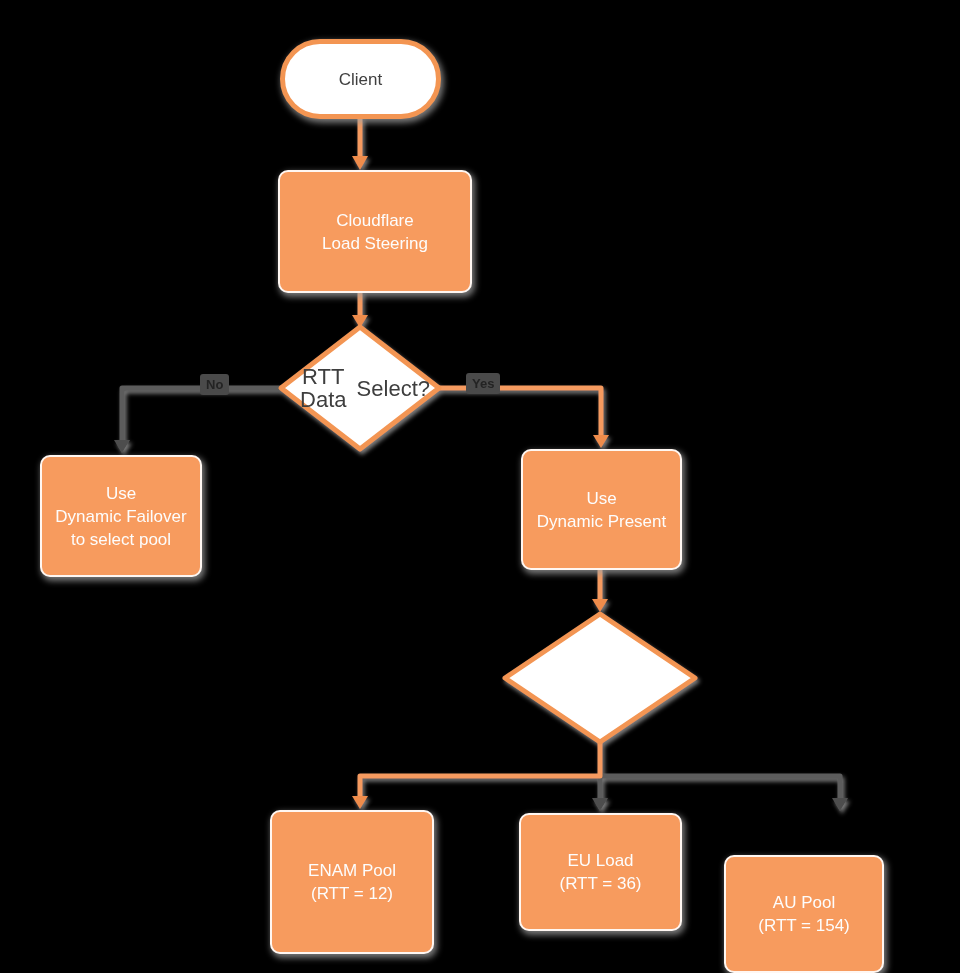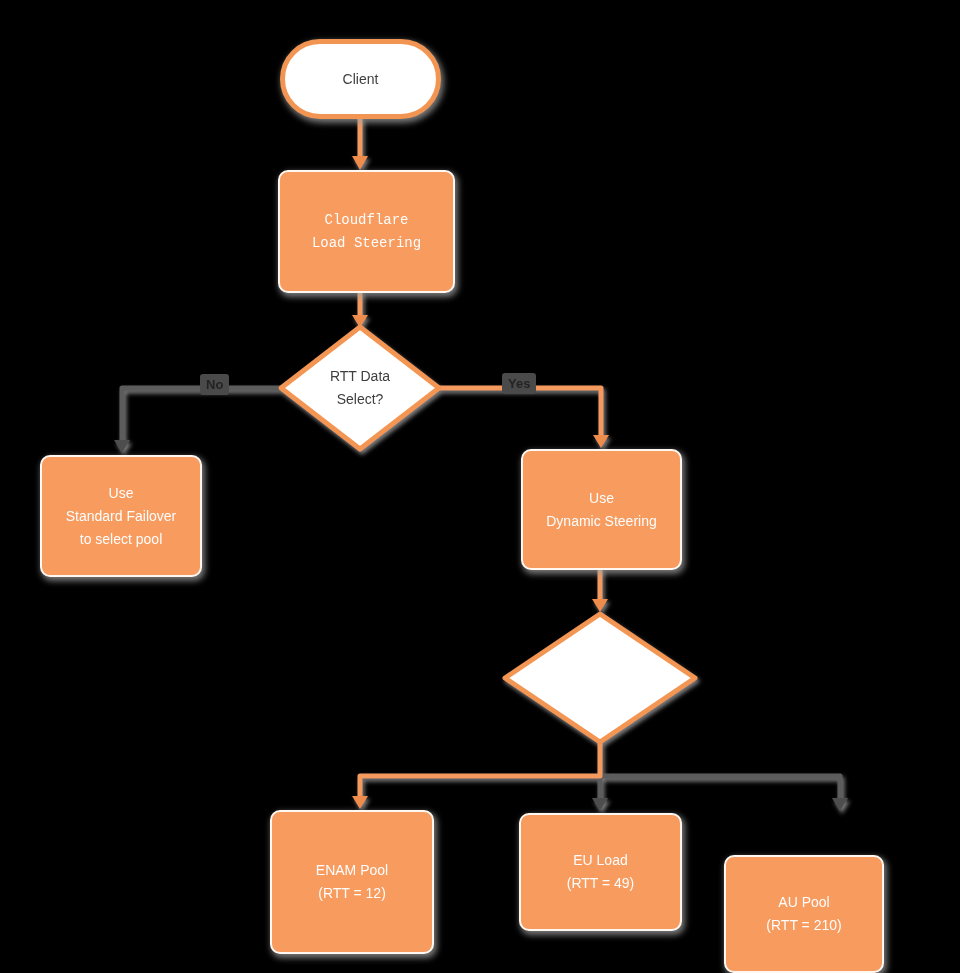--- a/index.html
+++ b/index.html
@@ -10,32 +10,32 @@
   .edges{position:absolute;left:0;top:0;width:960px;height:973px;}
   .edge{fill:none;stroke-width:5;stroke-linejoin:round;}
   .edge.orange{stroke:#F59A5E;}
   .edge.gray{stroke:#5B5B5B;}
   .ah-orange{fill:#EF8C4B;}
   .ah-gray{fill:#4E4E4E;}
   .diamond{fill:#FFFFFF;stroke:#F39552;stroke-width:5;stroke-linejoin:round;}
   .node{
     position:absolute;display:flex;flex-direction:column;align-items:center;
     justify-content:center;box-sizing:border-box;
-    font-size:14px;line-height:23px;
+    font-size:17px;line-height:23px;
   }
   .rect-node{
     background:#F79B5E;color:#FDFDFD;border:2px solid rgba(255,255,255,0.92);
     border-radius:10px;box-shadow:2px 3px 6px 1px rgba(160,160,160,0.75);
   }
   .stadium{
     background:#FFFFFF;color:#3F3F3F;border:5px solid #F39552;border-radius:44px;
     box-shadow:2px 3px 6px 1px rgba(160,160,160,0.75);
   }
-  .diamond-label{position:absolute;display:flex;flex-direction:column;align-items:center;
-    justify-content:center;text-align:center;color:#3E3E3E;font-size:14px;line-height:23px;}
+  .diamond-label{position:absolute;display:flex;flex-direction:row;align-items:center;
+    justify-content:center;text-align:center;color:#3E3E3E;font-size:22px;line-height:23px;}
   .chip{
     position:absolute;background:#4A4A4A;color:#232323;font-size:13px;line-height:15px;
     padding:3px 6px;border-radius:3px;font-weight:bold;
   }
   .bold{font-weight:normal;}
   .node span{display:block;}
   .inline-line{display:block;}
   .inline-line span{display:inline;}
 </style>
 </head>
@@ -78,57 +78,57 @@
 
       <polygon class="diamond" points="360,327 439,388 360,449 281,388"></polygon>
       <polygon class="diamond" points="600,614 695,678 600,742 505,678"></polygon>
     </g>
   </svg>
 
   <div class="node stadium" style="left:280px;top:39px;width:161px;height:80px;">
     <span>Client</span>
   </div>
 
-  <div class="node rect-node" style="left:278px;top:170px;width:177px;height:123px;font-family:Liberation Mono, monospace;">
+  <div class="node rect-node" style="left:278px;top:170px;width:194px;height:123px;">
     <span>Cloudflare</span>
     <span>Load Steering</span>
   </div>
 
   <div class="diamond-label" style="left:290px;top:358px;width:140px;height:60px;">
     <span>RTT Data</span>
     <span>Select?</span>
   </div>
 
   <div class="chip" style="left:200px;top:374px;">
     <span>No</span>
   </div>
-  <div class="chip" style="left:502px;top:373px;">
+  <div class="chip" style="left:466px;top:373px;">
     <span>Yes</span>
   </div>
 
   <div class="node rect-node" style="left:40px;top:455px;width:162px;height:122px;">
     <span>Use</span>
-    <span>Standard Failover</span>
+    <span>Dynamic Failover</span>
     <span>to select pool</span>
   </div>
 
   <div class="node rect-node" style="left:521px;top:449px;width:161px;height:121px;">
     <span>Use</span>
-    <span>Dynamic Steering</span>
+    <span>Dynamic Present</span>
   </div>
 
 
   <div class="node rect-node" style="left:270px;top:810px;width:164px;height:144px;">
     <span>ENAM Pool</span>
     <span class="inline-line"><span>(</span><span class="bold">RTT = 12</span><span>)</span></span>
   </div>
 
   <div class="node rect-node" style="left:519px;top:813px;width:163px;height:118px;">
     <span>EU Load</span>
-    <span>(RTT = 49)</span>
+    <span>(RTT = 36)</span>
   </div>
 
   <div class="node rect-node" style="left:724px;top:813px;width:160px;height:118px;margin-top:42px;">
     <span>AU Pool</span>
-    <span>(RTT = 210)</span>
+    <span>(RTT = 154)</span>
   </div>
 
 </div>
 
 </body></html>

